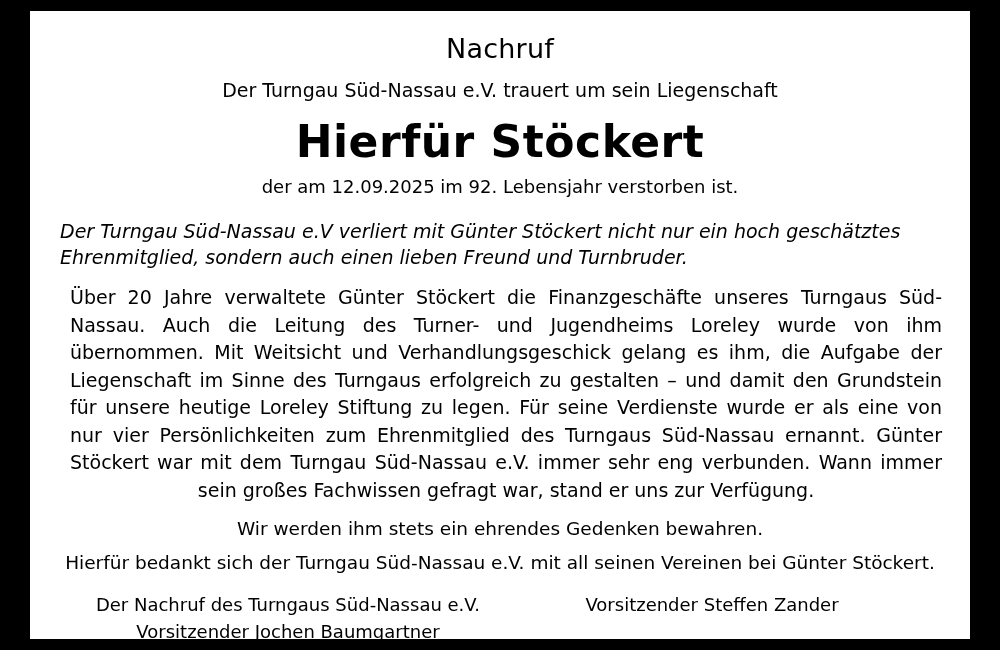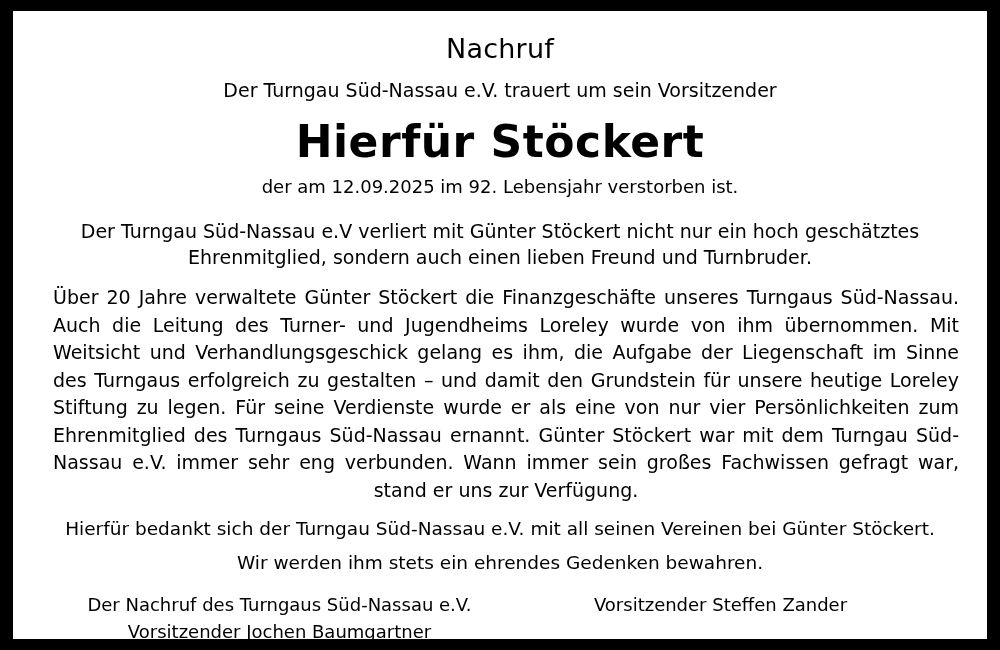--- a/index.html
+++ b/index.html
@@ -10,21 +10,21 @@
   body {
     width: 1000px;
     height: 650px;
     font-family: "DejaVu Sans", sans-serif;
   }
   .obituary-frame {
     box-sizing: border-box;
     width: 1000px;
     height: 650px;
     background: #000000;
-    padding: 11px 13px;
+    padding: 11px 30px;
   }
   .obituary-card {
     box-sizing: border-box;
     width: 100%;
     height: 100%;
     background: #ffffff;
     color: #000000;
     padding: 18px 22px 14px 22px;
     display: flex;
     flex-direction: column;
@@ -53,25 +53,25 @@
     line-height: 1.12;
     margin: 4px 0 10px 0;
   }
   .date-line {
     text-align: center;
     font-size: 18px;
     line-height: 1.25;
     margin: 0 0 20px 0;
   }
   .subhead {
-    text-align: center;
     font-size: 19px;
     line-height: 1.35;
     margin: 0 0 14px 0;
     padding: 0 8px;
+    font-style: italic;
   }
   .body-text {
     text-align: justify;
     text-align-last: center;
     font-size: 19px;
     line-height: 1.45;
     margin: 0 0 12px 12px;
     padding: 0 6px;
     hyphens: none;
   }
@@ -110,33 +110,33 @@
   }
 </style>
 </head>
 <body>
 
 <div class="obituary-frame">
   <div class="obituary-card">
 
     <div class="heading">Nachruf</div>
 
-    <div class="lead">Der Turngau Süd-Nassau e.V. trauert um sein Vorsitzender</div>
+    <div class="lead">Der Turngau Süd-Nassau e.V. trauert um sein Liegenschaft</div>
 
     <div class="name">Hierfür Stöckert</div>
 
     <div class="date-line">der am 12.09.2025 im 92. Lebensjahr verstorben ist.</div>
 
     <div class="subhead">Der Turngau Süd-Nassau e.V verliert mit Günter Stöckert nicht nur ein hoch geschätztes Ehrenmitglied, sondern auch einen lieben Freund und Turnbruder.</div>
 
     <div class="body-text">Über 20 Jahre verwaltete Günter Stöckert die Finanzgeschäfte unseres Turngaus Süd-Nassau. Auch die Leitung des Turner- und Jugendheims Loreley wurde von ihm übernommen. Mit Weitsicht und Verhandlungsgeschick gelang es ihm, die Aufgabe der Liegenschaft im Sinne des Turngaus erfolgreich zu gestalten – und damit den Grundstein für unsere heutige Loreley Stiftung zu legen. Für seine Verdienste wurde er als eine von nur vier Persönlichkeiten zum Ehrenmitglied des Turngaus Süd-Nassau ernannt. Günter Stöckert war mit dem Turngau Süd-Nassau e.V. immer sehr eng verbunden. Wann immer sein großes Fachwissen gefragt war, stand er uns zur Verfügung.</div>
 
+    <div class="closing tight">Wir werden ihm stets ein ehrendes Gedenken bewahren.</div>
+
     <div class="closing tight">Hierfür bedankt sich der Turngau Süd-Nassau e.V. mit all seinen Vereinen bei Günter Stöckert.</div>
-
-    <div class="closing tight">Wir werden ihm stets ein ehrendes Gedenken bewahren.</div>
 
 
     <div class="spacer"></div>
 
     <div class="signatures">
       <div class="sig-block">
         <span class="sig-role">Der Nachruf des Turngaus Süd-Nassau e.V.</span>
         <span class="sig-person">Vorsitzender Jochen Baumgartner</span>
       </div>
       <div class="sig-block">

